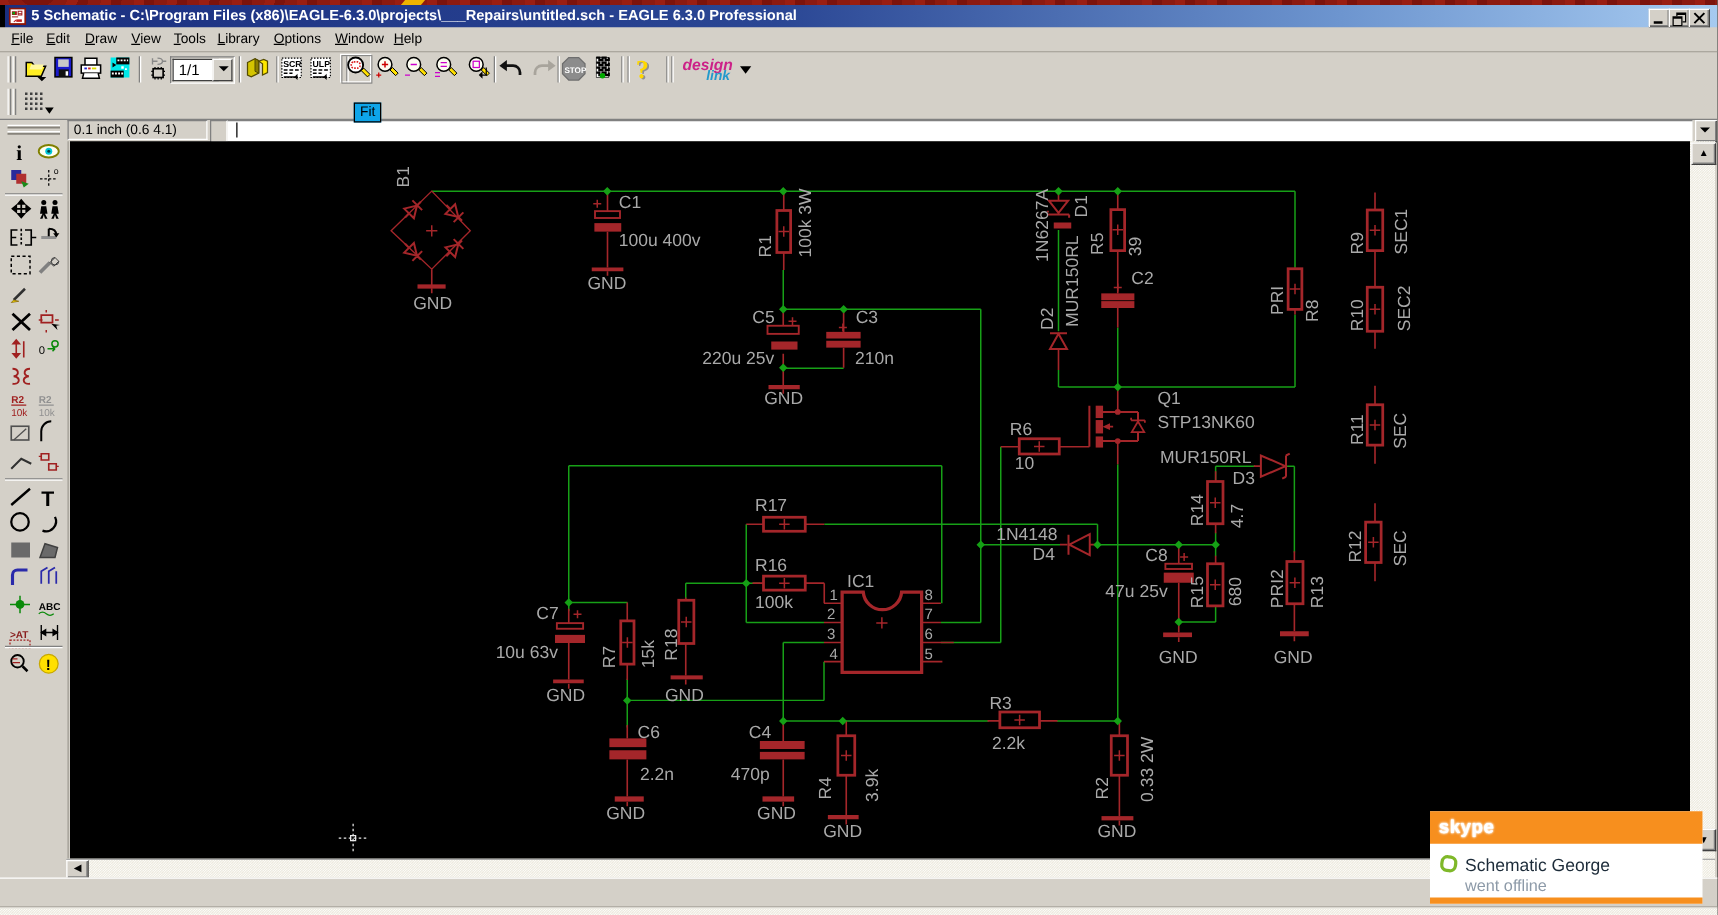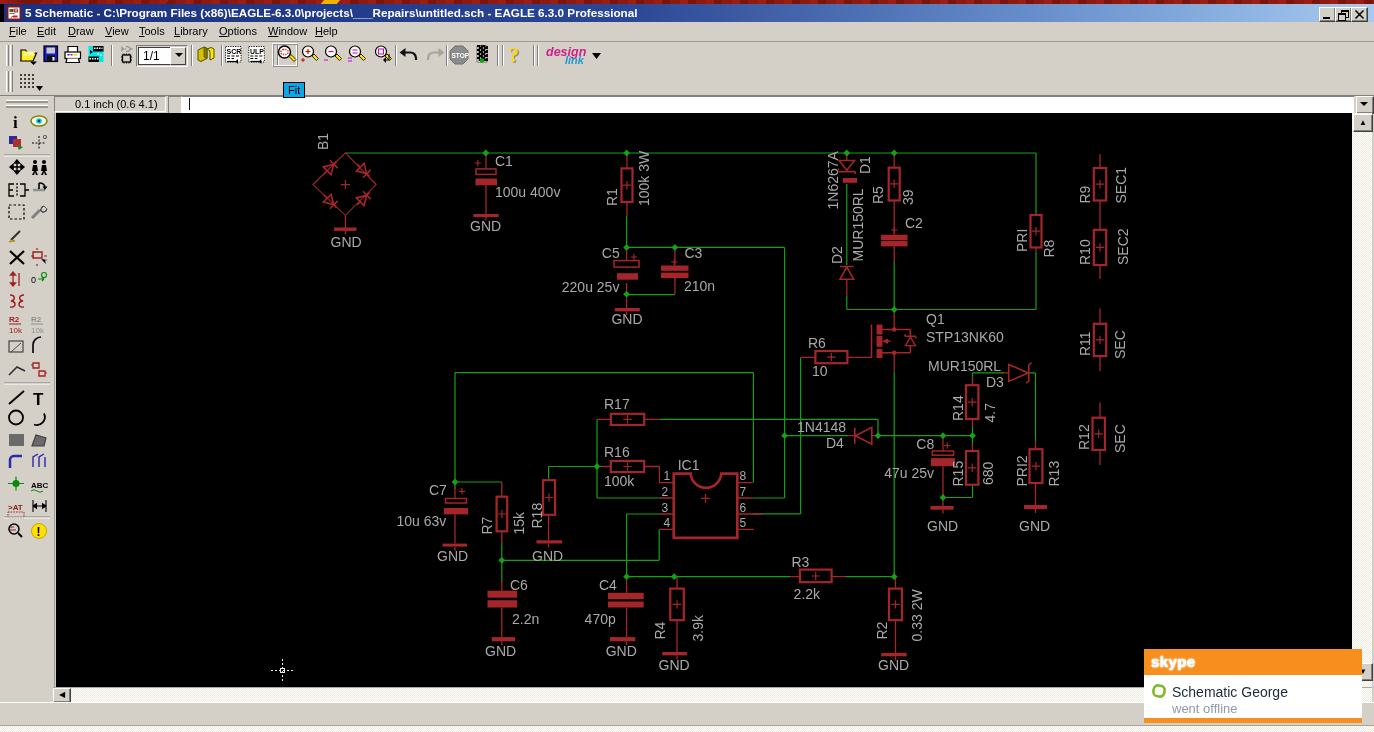--- a/index.html
+++ b/index.html
@@ -16,21 +16,21 @@
   .tbtn{position:absolute;top:7px;width:15px;height:13px;background:#d4d0c8;
     border-top:1px solid #fff;border-left:1px solid #fff;border-right:1px solid #404040;border-bottom:1px solid #404040;
     box-shadow:inset -1px -1px 0 #808080;font-size:9px;text-align:center;line-height:11px;color:#000;}
   #menubar{left:0;top:22px;width:1374px;height:19px;background:#d4d0c8;border-bottom:1px solid #9e9a91;}
   #menubar span{position:absolute;top:3px;font-size:11px;color:#000;}
   #toolbar1{left:0;top:42px;width:1374px;height:27px;background:#d4d0c8;}
   #toolbar2{left:0;top:69px;width:1374px;height:26px;background:#d4d0c8;}
   #cmdrow{left:0;top:95px;width:1374px;height:18px;background:#d4d0c8;border-top:1px solid #808080;}
   #coordbox{left:54px;top:96px;width:112px;height:16px;background:#d4d0c8;
      border:1px solid #808080;border-right-color:#fff;border-bottom-color:#fff;
-     font-size:11px;color:#000;line-height:15px;padding-left:20px;box-sizing:border-box;white-space:nowrap;}
+     font-size:11px;color:#000;line-height:15px;padding-left:4px;box-sizing:border-box;white-space:nowrap;}
   #cmdgrip{left:168px;top:96px;width:12px;height:16px;background:#d4d0c8;
      border:1px solid #808080;border-right-color:#fff;border-bottom-color:#fff;}
   #cmdinput{left:182px;top:96px;width:1172px;height:17px;background:#fff;border-top:1px solid #808080;box-sizing:border-box;}
   #cursor{left:189px;top:98px;width:1px;height:12px;background:#000;}
   #cmddrop{left:1356px;top:96px;width:16px;height:16px;background:#d4d0c8;
      border-top:1px solid #fff;border-left:1px solid #fff;border-right:1px solid #404040;border-bottom:1px solid #404040;
      box-shadow:inset -1px -1px 0 #808080;}
   #palette{left:0;top:113px;width:55px;height:574px;background:#d4d0c8;border-right:1px solid #9e9a91;box-sizing:border-box;}
   #canvas{left:56px;top:113px;width:1296px;height:574px;background:#000;}
   #vsb{left:1352px;top:113px;width:20px;height:574px;background-color:#ece9dd;background-image:linear-gradient(45deg,#fff 25%,transparent 25%,transparent 75%,#fff 75%),linear-gradient(45deg,#fff 25%,transparent 25%,transparent 75%,#fff 75%);background-size:2px 2px;background-position:0 0,1px 1px;}

